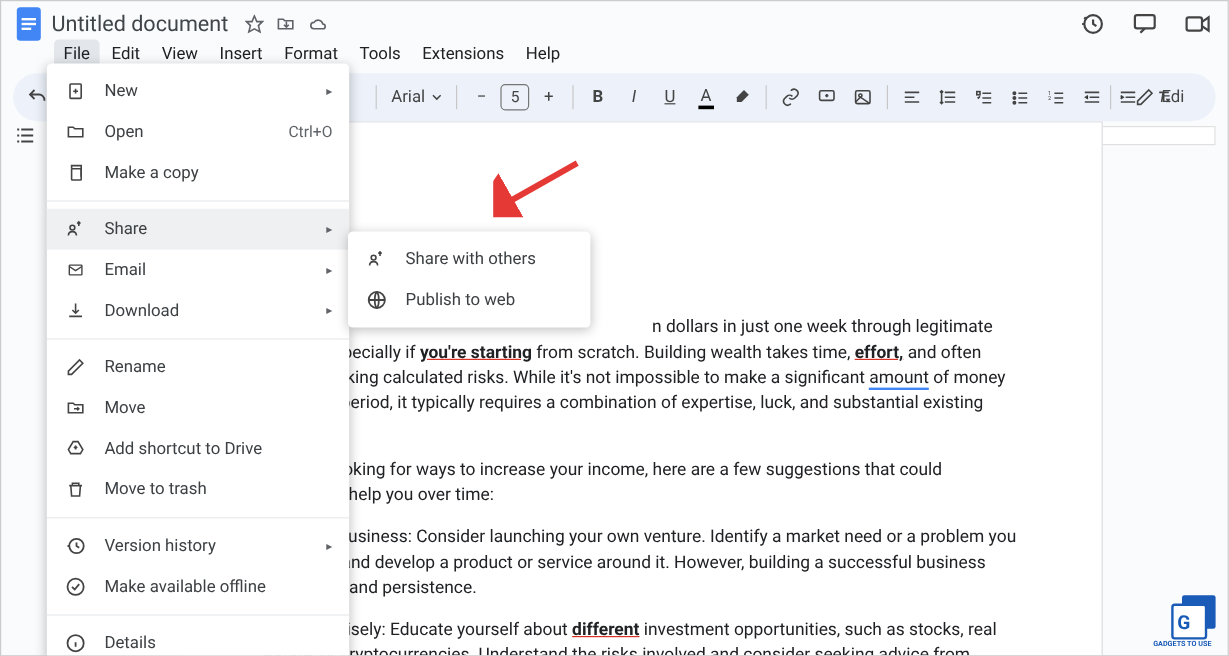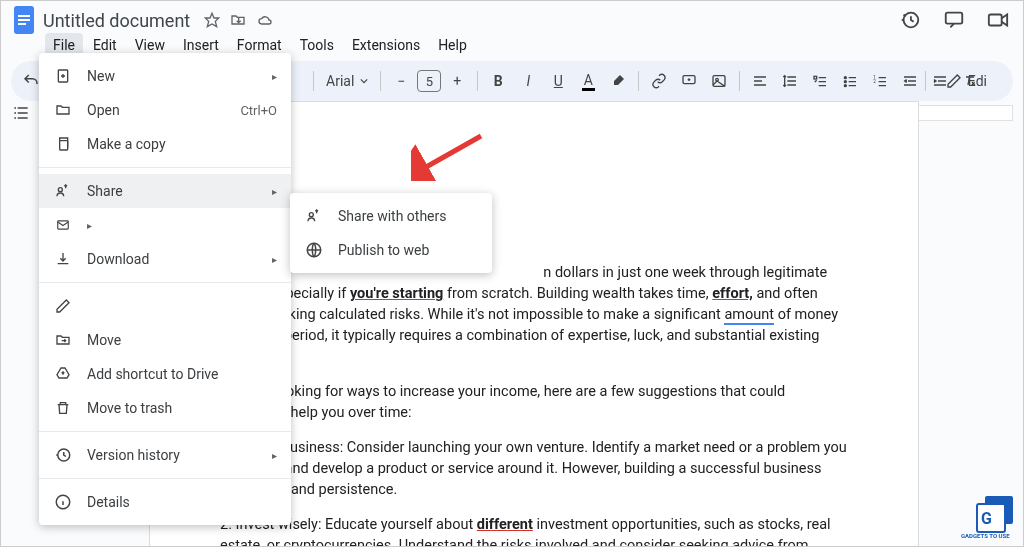--- a/index.html
+++ b/index.html
@@ -308,38 +308,40 @@
     <span class="dd-label">Share</span>
     <span class="dd-arrow">▸</span>
   </div>
   <div class="dd-item">
     <span class="dd-icon">
         <svg width="18" height="14" viewBox="0 0 24 24" fill="none" stroke="#444" stroke-width="2">
           <rect x="3" y="5" width="18" height="14" rx="1"></rect>
           <path d="M3 7l9 6 9-6"></path>
         </svg>
       </span>
+    <span class="dd-label">Email</span>
     <span class="dd-arrow">▸</span>
   </div>
   <div class="dd-item">
     <span class="dd-icon">
         <svg width="16" height="16" viewBox="0 0 24 24" fill="none" stroke="#444" stroke-width="2">
           <path d="M12 3v12m-4-4l4 4 4-4M4 19h16"></path>
         </svg>
       </span>
     <span class="dd-label">Download</span>
     <span class="dd-arrow">▸</span>
   </div>
   <div class="dd-sep"></div>
   <div class="dd-item">
     <span class="dd-icon">
         <svg width="16" height="16" viewBox="0 0 24 24" fill="none" stroke="#444" stroke-width="2">
           <path d="M17 3l4 4L7 21H3v-4z"></path>
         </svg>
       </span>
+    <span class="dd-label">Rename</span>
   </div>
   <div class="dd-item">
     <span class="dd-icon">
         <svg width="18" height="16" viewBox="0 0 24 24" fill="none" stroke="#444" stroke-width="2">
           <path d="M3 6h6l2 2h10v10H3z"></path>
           <path d="M10 13h6m-2-2l2 2-2 2"></path>
         </svg>
       </span>
     <span class="dd-label">Move</span>
   </div>
@@ -363,20 +365,29 @@
   <div class="dd-sep"></div>
   <div class="dd-item">
     <span class="dd-icon">
         <svg width="18" height="18" viewBox="0 0 24 24" fill="none" stroke="#444" stroke-width="2">
           <circle cx="13" cy="12" r="8"></circle>
           <path d="M13 8v4l3 2M3 12h2"></path>
         </svg>
       </span>
     <span class="dd-label">Version history</span>
     <span class="dd-arrow">▸</span>
+  </div>
+  <div class="dd-item">
+    <span class="dd-icon">
+        <svg width="18" height="18" viewBox="0 0 24 24" fill="none" stroke="#444" stroke-width="2">
+          <circle cx="12" cy="12" r="9"></circle>
+          <path d="M8 12l3 3 5-6"></path>
+        </svg>
+      </span>
+    <span class="dd-label">Make available offline</span>
   </div>
   <div class="dd-sep"></div>
   <div class="dd-item">
     <span class="dd-icon">
         <svg width="18" height="18" viewBox="0 0 24 24" fill="none" stroke="#444" stroke-width="2">
           <circle cx="12" cy="12" r="9"></circle>
           <path d="M12 8h.01M12 11v5"></path>
         </svg>
       </span>
     <span class="dd-label">Details</span>

